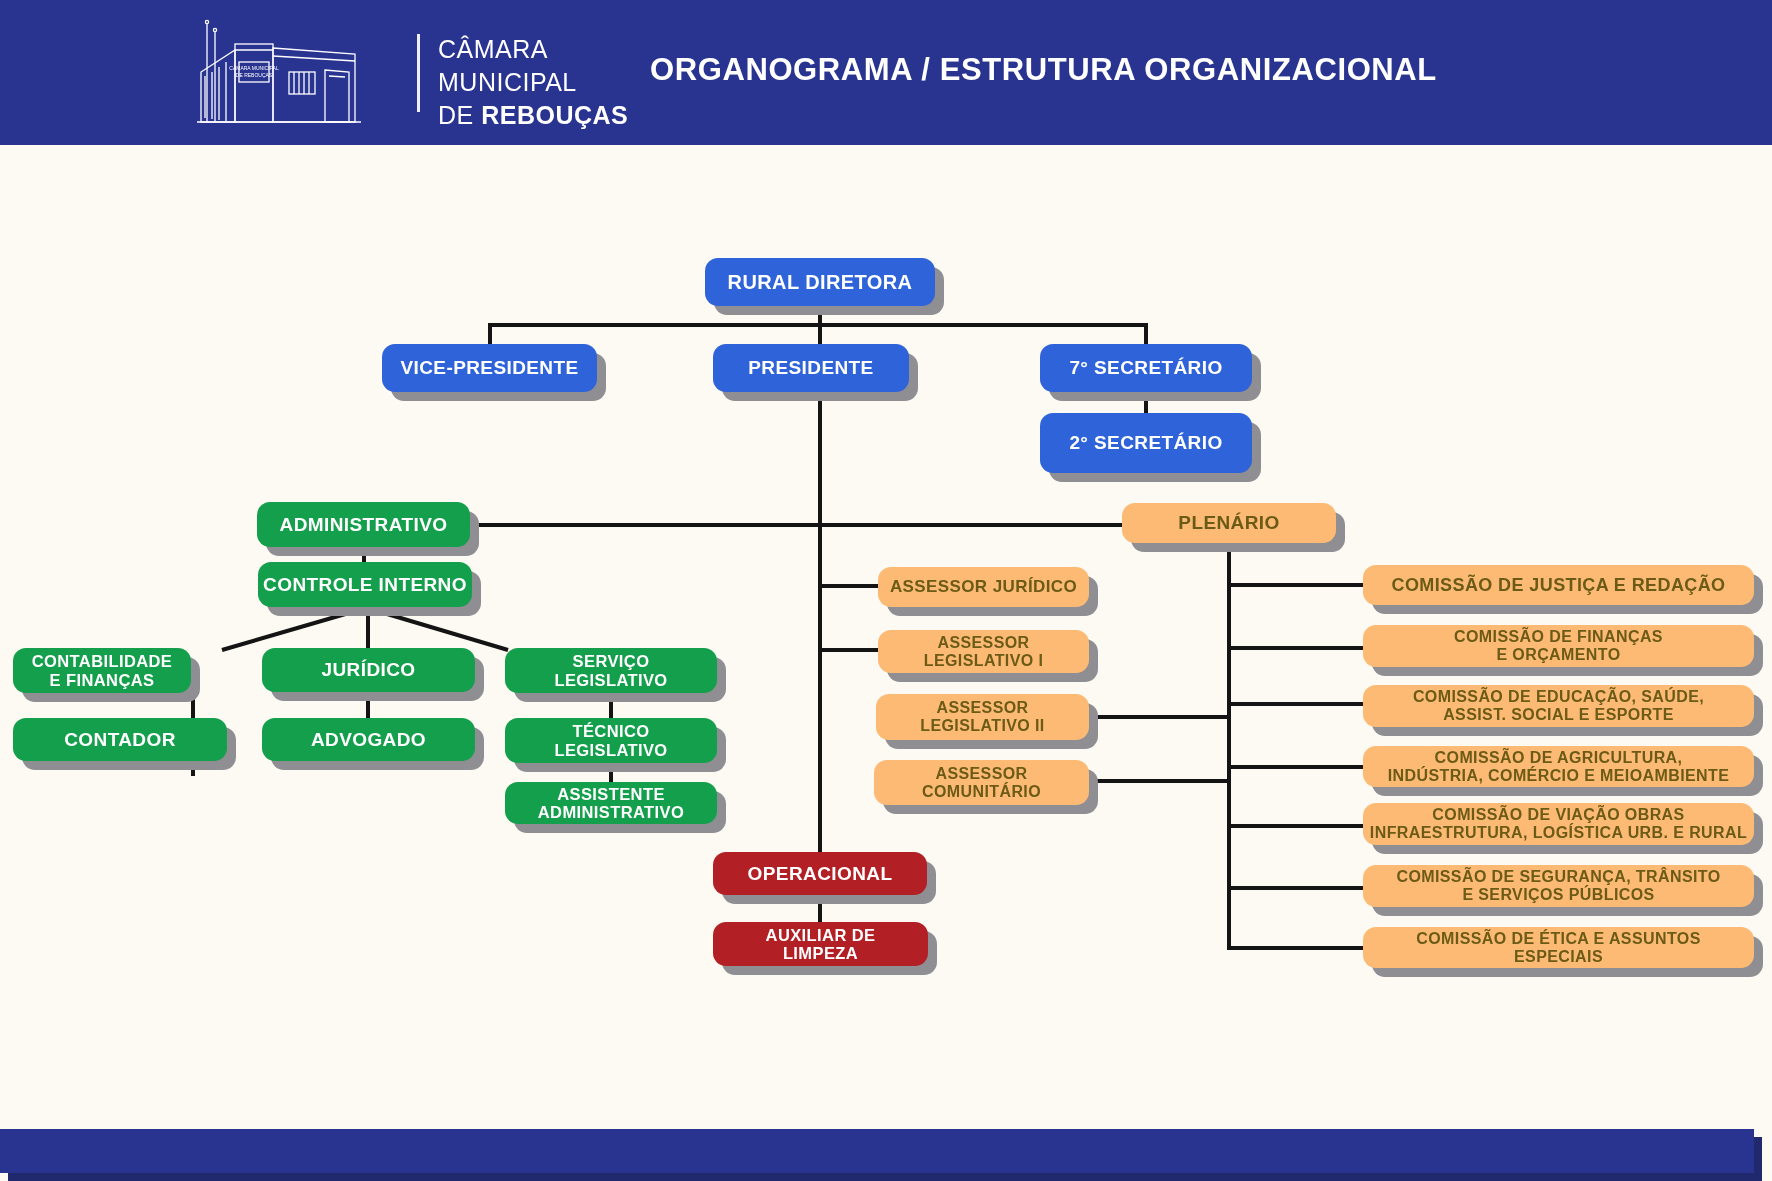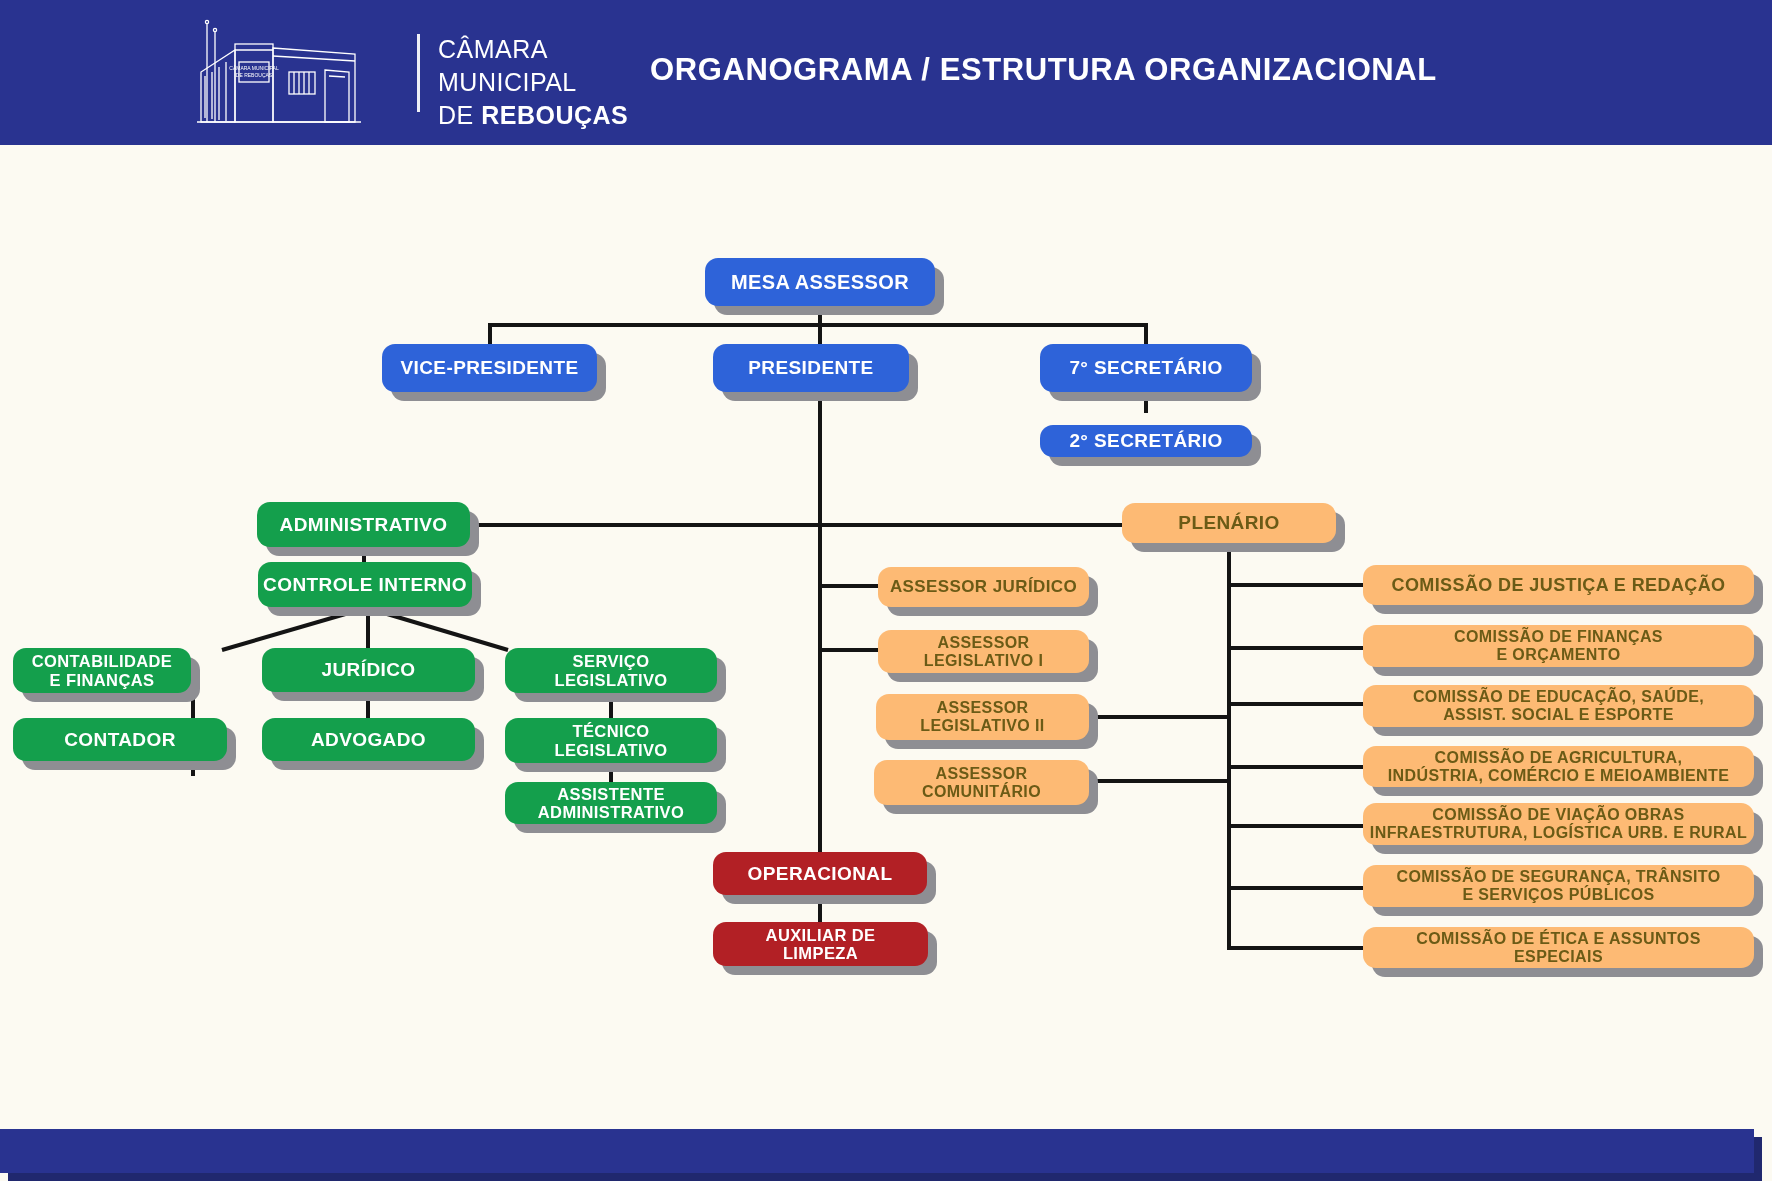--- a/index.html
+++ b/index.html
@@ -121,25 +121,25 @@
   <div class="cline" style="left:1231px;top:765px;width:132px;height:4px;"></div>
   <div class="cline" style="left:1231px;top:824px;width:132px;height:4px;"></div>
   <div class="cline" style="left:1231px;top:886px;width:132px;height:4px;"></div>
   <div class="cline" style="left:1227px;top:946px;width:136px;height:4px;"></div>
 
   <svg class="diag" viewBox="0 0 1772 1181">
     <line x1="366" y1="608" x2="222" y2="650" stroke="#141414" stroke-width="4"></line>
     <line x1="367" y1="608" x2="508" y2="650" stroke="#141414" stroke-width="4"></line>
   </svg>
 
-  <div class="node blue fs20" style="left:705px;top:258px;width:230px;height:48px;">MESA ASSESSOR</div>
+  <div class="node blue fs20" style="left:705px;top:258px;width:230px;height:48px;">RURAL DIRETORA</div>
   <div class="node blue fs19" style="left:382px;top:344px;width:215px;height:48px;">VICE-PRESIDENTE</div>
   <div class="node blue fs19" style="left:713px;top:344px;width:196px;height:48px;">PRESIDENTE</div>
   <div class="node blue fs19" style="left:1040px;top:344px;width:212px;height:48px;">7° SECRETÁRIO</div>
-  <div class="node blue fs19" style="left:1040px;top:413px;width:212px;height:32px;margin-top:12px;">2° SECRETÁRIO</div>
+  <div class="node blue fs19" style="left:1040px;top:413px;width:212px;height:60px;">2° SECRETÁRIO</div>
 
   <div class="node green fs19" style="left:257px;top:502px;width:213px;height:45px;">ADMINISTRATIVO</div>
   <div class="node green fs19" style="left:258px;top:562px;width:214px;height:45px;">CONTROLE INTERNO</div>
   <div class="node green fs165" style="left:13px;top:648px;width:178px;height:45px;">CONTABILIDADE
 E FINANÇAS</div>
   <div class="node green fs19" style="left:262px;top:648px;width:213px;height:44px;">JURÍDICO</div>
   <div class="node green fs165" style="left:505px;top:648px;width:212px;height:45px;">SERVIÇO
 LEGISLATIVO</div>
   <div class="node green fs19" style="left:13px;top:718px;width:214px;height:43px;">CONTADOR</div>
   <div class="node green fs19" style="left:262px;top:718px;width:213px;height:43px;">ADVOGADO</div>

